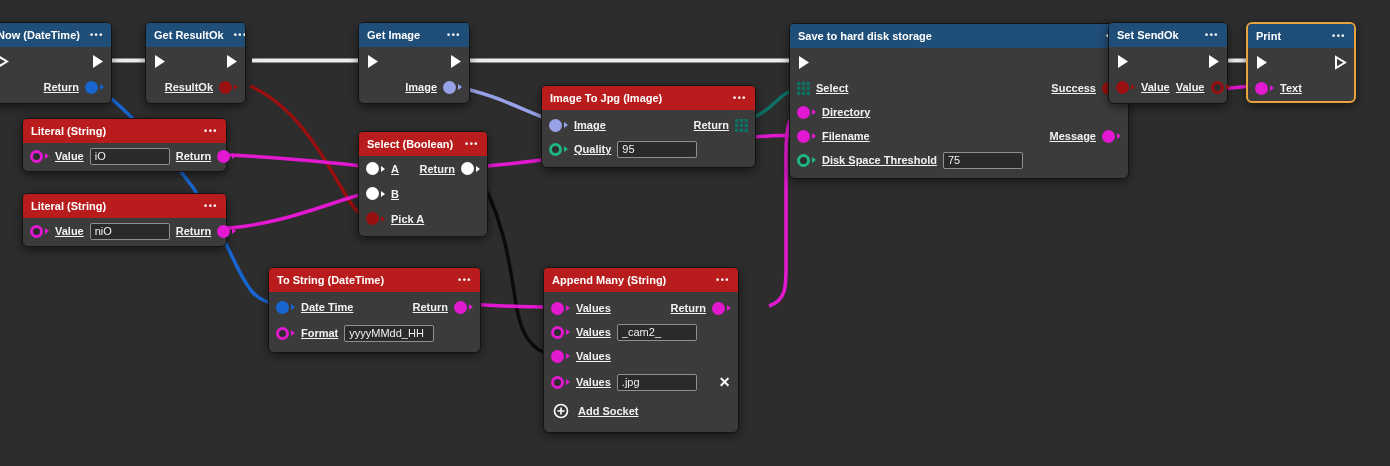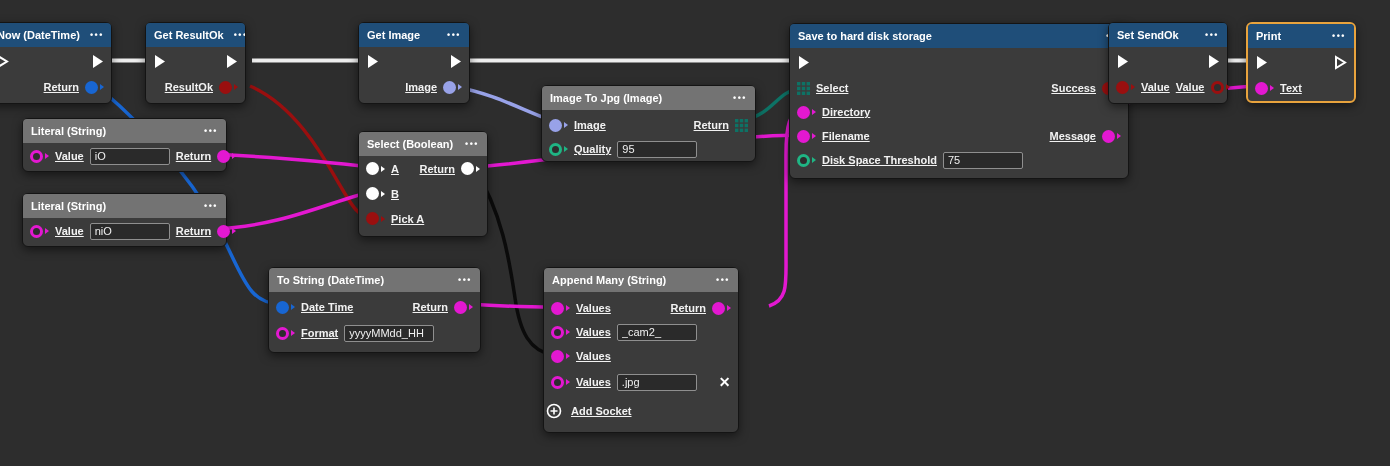--- a/index.html
+++ b/index.html
@@ -20,38 +20,38 @@
     box-shadow:0 3px 10px rgba(0,0,0,.5);
     color:#f2f2f2;box-sizing:border-box;
   }
   .node.selected{border:2px solid #e8a33d;}
   .hdr{
     height:24px;display:flex;align-items:center;justify-content:space-between;
     padding:0 8px;border-radius:4px 4px 0 0;
     font-size:11px;font-weight:700;color:#fff;white-space:nowrap;overflow:hidden;
   }
   .hdr.blue{background:#1f4e79;}
-  .hdr.green{background:#737373;}
+  .hdr.green{background:#b91c1c;}
   .dots{font-size:9px;letter-spacing:1.5px;color:#fff;cursor:pointer;margin-left:10px;}
   .row{display:flex;align-items:center;height:24px;padding:0 7px;gap:6px;font-size:11px;font-weight:700;white-space:nowrap;}
   .row.exec{height:28px;}
   .rgt{margin-left:auto;display:flex;align-items:center;gap:6px;}
   .lbl{color:#f2f2f2;text-decoration:underline;}
   .p{box-sizing:border-box;width:13px;height:13px;border-radius:50%;flex:none;background:var(--c);}
   .p.hollow{background:#2d2d2d;border:3px solid var(--c);}
   .notch{width:0;height:0;border-top:3px solid transparent;border-bottom:3px solid transparent;
          border-left:4px solid var(--c);margin-left:-4px;flex:none;}
   .valbox{
     box-sizing:border-box;width:80px;height:17px;background:#2a2a2a;
     border:1px solid #8f8f8f;border-radius:2px;color:#f0f0f0;
     font-family:"Liberation Sans",sans-serif;font-size:11px;font-weight:400;padding:0 4px;outline:none;
   }
   .valbox.wide{width:90px;}
   .xdel{color:#fff;font-size:14px;font-weight:700;margin-left:16px;cursor:pointer;}
-  .addsock{display:flex;align-items:center;gap:9px;height:30px;padding:0 2px;font-size:11px;font-weight:700;cursor:pointer;}
+  .addsock{display:flex;align-items:center;gap:9px;height:30px;padding:0 9px;font-size:11px;font-weight:700;cursor:pointer;}
   svg.arrow{flex:none;}
   svg.gridicon{flex:none;}
 </style>
 </head>
 <body>
 
 <svg id="wires" xmlns="http://www.w3.org/2000/svg">
   <path class="exec" d="M99 60.5 L160 60.5" stroke="#ededed"></path>
   <path class="exec" d="M252 60.5 L370 60.5" stroke="#ededed"></path>
   <path class="exec" d="M466 60.5 L800 60.5" stroke="#ededed"></path>
@@ -163,21 +163,21 @@
             <rect x="0" y="4.8" width="3.4" height="3.4"></rect>
             <rect x="4.8" y="4.8" width="3.4" height="3.4"></rect>
             <rect x="9.6" y="4.8" width="3.4" height="3.4"></rect>
             <rect x="0" y="9.6" width="3.4" height="3.4"></rect>
             <rect x="4.8" y="9.6" width="3.4" height="3.4"></rect>
             <rect x="9.6" y="9.6" width="3.4" height="3.4"></rect>
           </g>
         </svg>
     </span>
   </div>
-  <div class="row" style="padding-bottom:0;">
+  <div class="row" style="padding-bottom:6px;">
     <span class="p hollow" style="--c:#1fb584"></span>
       <span class="notch" style="--c:#1fb584"></span>
     <span class="lbl">Quality</span>
     <input class="valbox" value="95" style="">
   </div>
 </div>
 
 <div class="node" style="left:789px;top:23px;width:340px;">
   <div class="hdr blue">
     <span>Save to hard disk storage</span>

